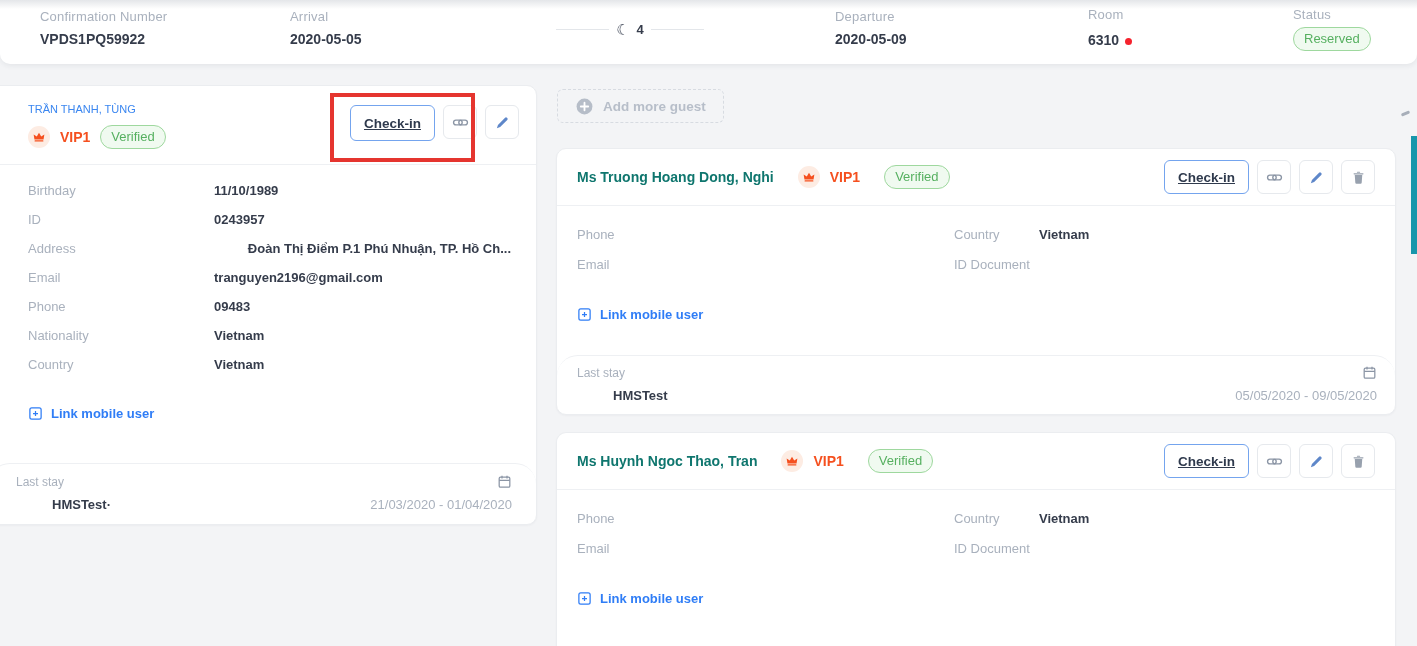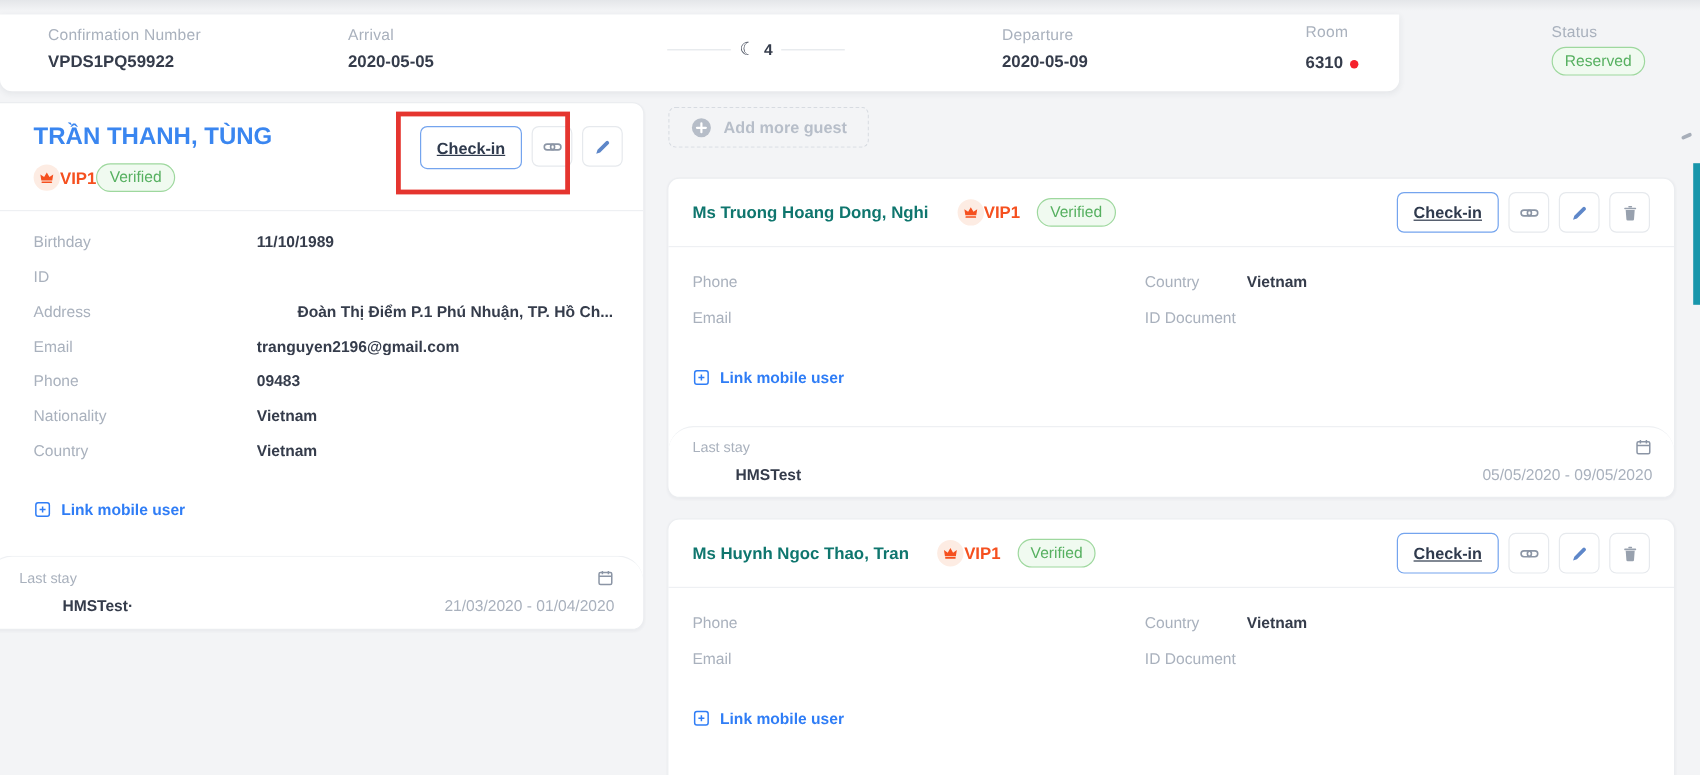--- a/index.html
+++ b/index.html
@@ -11,21 +11,21 @@
     overflow: hidden;
     color: #3a4150;
   }
   .top-gradient {
     position: absolute; left: 0; top: 0; right: 0; height: 9px;
     background: linear-gradient(#e4e6e9, rgba(255,255,255,0));
     z-index: 30; pointer-events: none;
   }
   
   .summary-bar {
-    position: absolute; left: 0; top: 12px; width: 1166px; height: 64px;
+    position: absolute; left: 0; top: 0; width: 1417px; height: 64px;
     background: #fff; border-radius: 0 0 10px 10px;
     box-shadow: 0 2px 5px rgba(40,50,70,.07);
     z-index: 10;
   }
   .sum-group { position: absolute; top: 9px; }
   .sum-label { font-size: 13px; color: #a9b1bd; letter-spacing: .2px; }
   .sum-value { font-size: 14px; font-weight: bold; color: #353c4b; margin-top: 7px; }
   .status-badge, .verified-badge {
     display: inline-block; font-size: 13px; color: #56b060;
     background: #f0faf0; border: 1px solid #9ed89e; border-radius: 12px;
@@ -42,22 +42,22 @@
   .nights-num { font-size: 13px; font-weight: bold; color: #353c4b; }
 
   
   .card {
     position: absolute; background: #fff; border: 1px solid #ebedf0;
     border-radius: 10px; box-shadow: 0 1px 2px rgba(40,50,70,.04);
   }
   .guest-card-left { left: -12px; top: 85px; width: 549px; height: 440px; }
 
   .gl-header { display: flex; justify-content: space-between; padding: 17px 17px 0 39px; }
-  .guest-name { font-size: 20px; font-weight: bold; color: #3a86f0; }
-  .badge-row { display: flex; align-items: center; margin-top: 10px; }
+  .guest-name { font-size: 11px; font-weight: normal; color: #3a86f0; }
+  .badge-row { display: flex; align-items: center; gap: 10px; margin-top: 10px; }
   .crown-wrap { width: 22px; height: 22px; border-radius: 50%; background: #fdece3;
     display: flex; align-items: center; justify-content: center; }
   .vip-text { font-size: 14px; font-weight: bold; color: #f5501f; }
   .btn-row { display: flex; gap: 8px; align-items: flex-start; padding-top: 2px; }
   .btn-checkin {
     height: 36px; padding: 0 13px; background: #fff; border: 1px solid #74a4ee;
     border-radius: 6px; font-size: 13.5px; font-weight: bold; color: #2f3a4d;
     font-family: inherit; cursor: pointer; text-decoration: underline;
   }
   .btn-icon {
@@ -204,20 +204,21 @@
 
   <div class="divider gl-divider"></div>
 
   <div class="details">
     <div class="detail-row">
       <span class="detail-label">Birthday</span>
       <span class="detail-value">11/10/1989</span>
     </div>
     <div class="detail-row">
       <span class="detail-label">ID</span>
+      <span class="detail-value">0243957</span>
     </div>
     <div class="detail-row align-right">
       <span class="detail-label">Address</span>
       <span class="detail-value">Đoàn Thị Điểm P.1 Phú Nhuận, TP. Hồ Ch...</span>
     </div>
     <div class="detail-row">
       <span class="detail-label">Email</span>
       <span class="detail-value">tranguyen2196@gmail.com</span>
     </div>
     <div class="detail-row">

